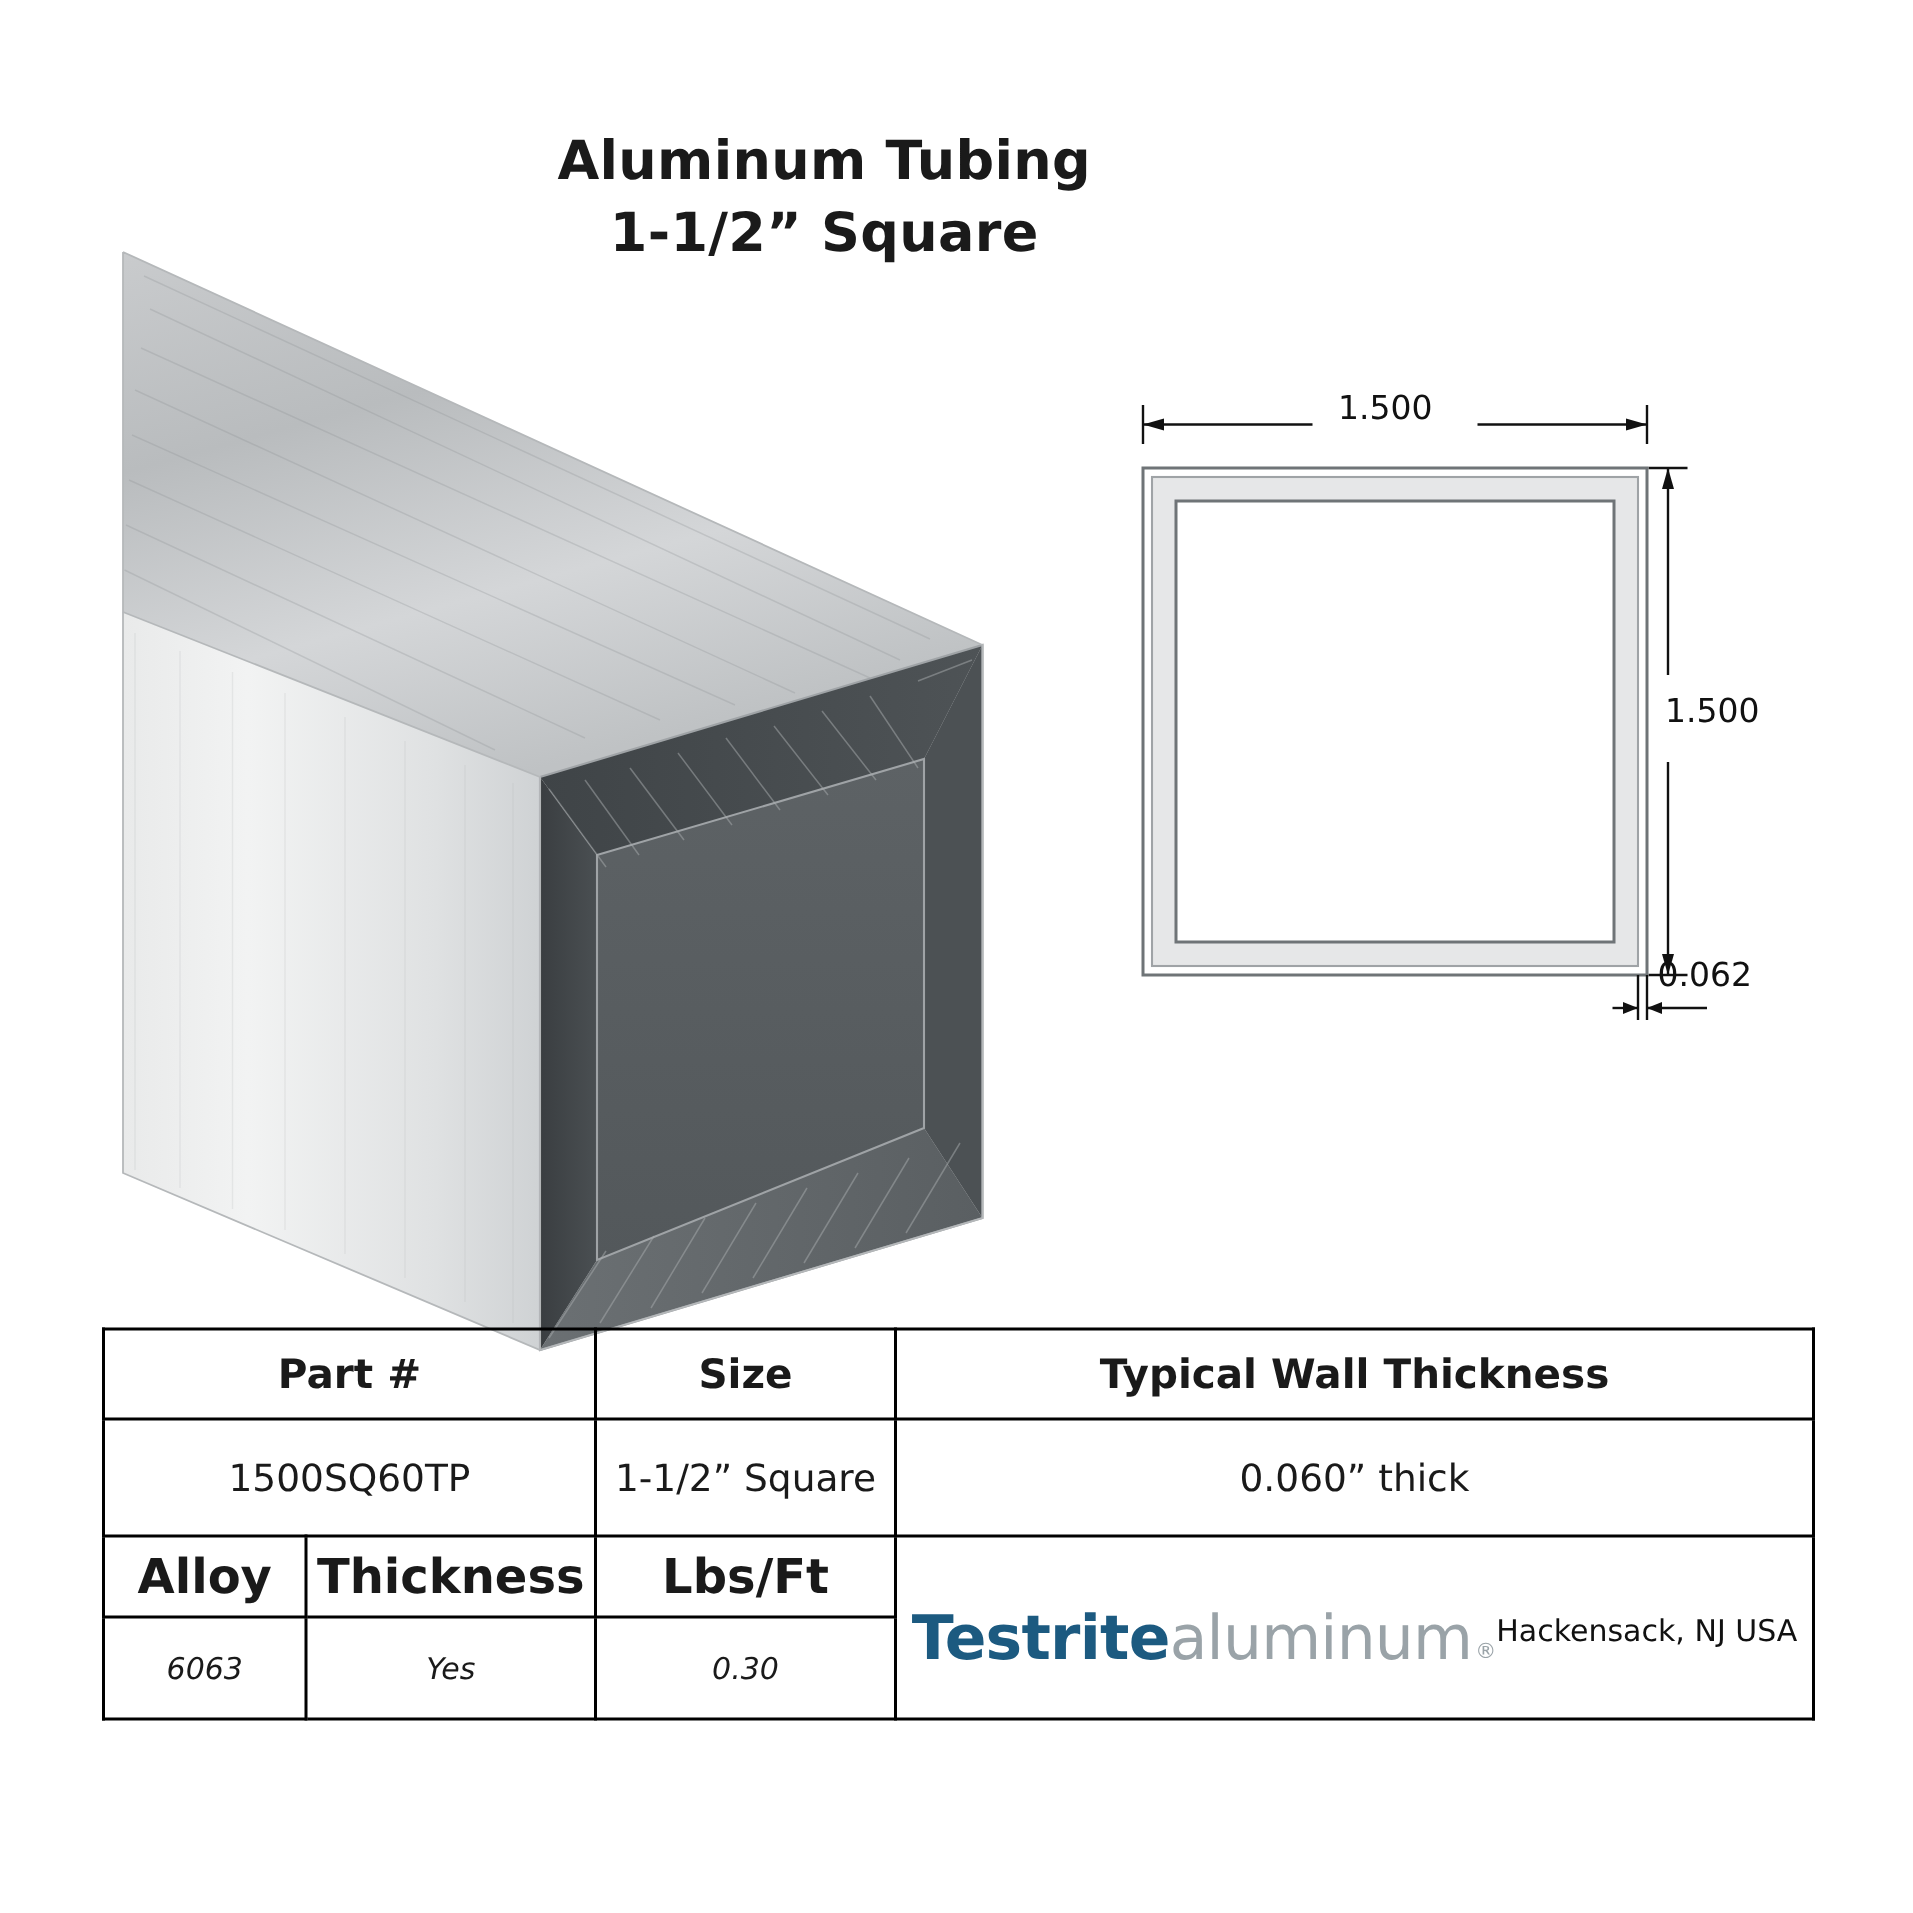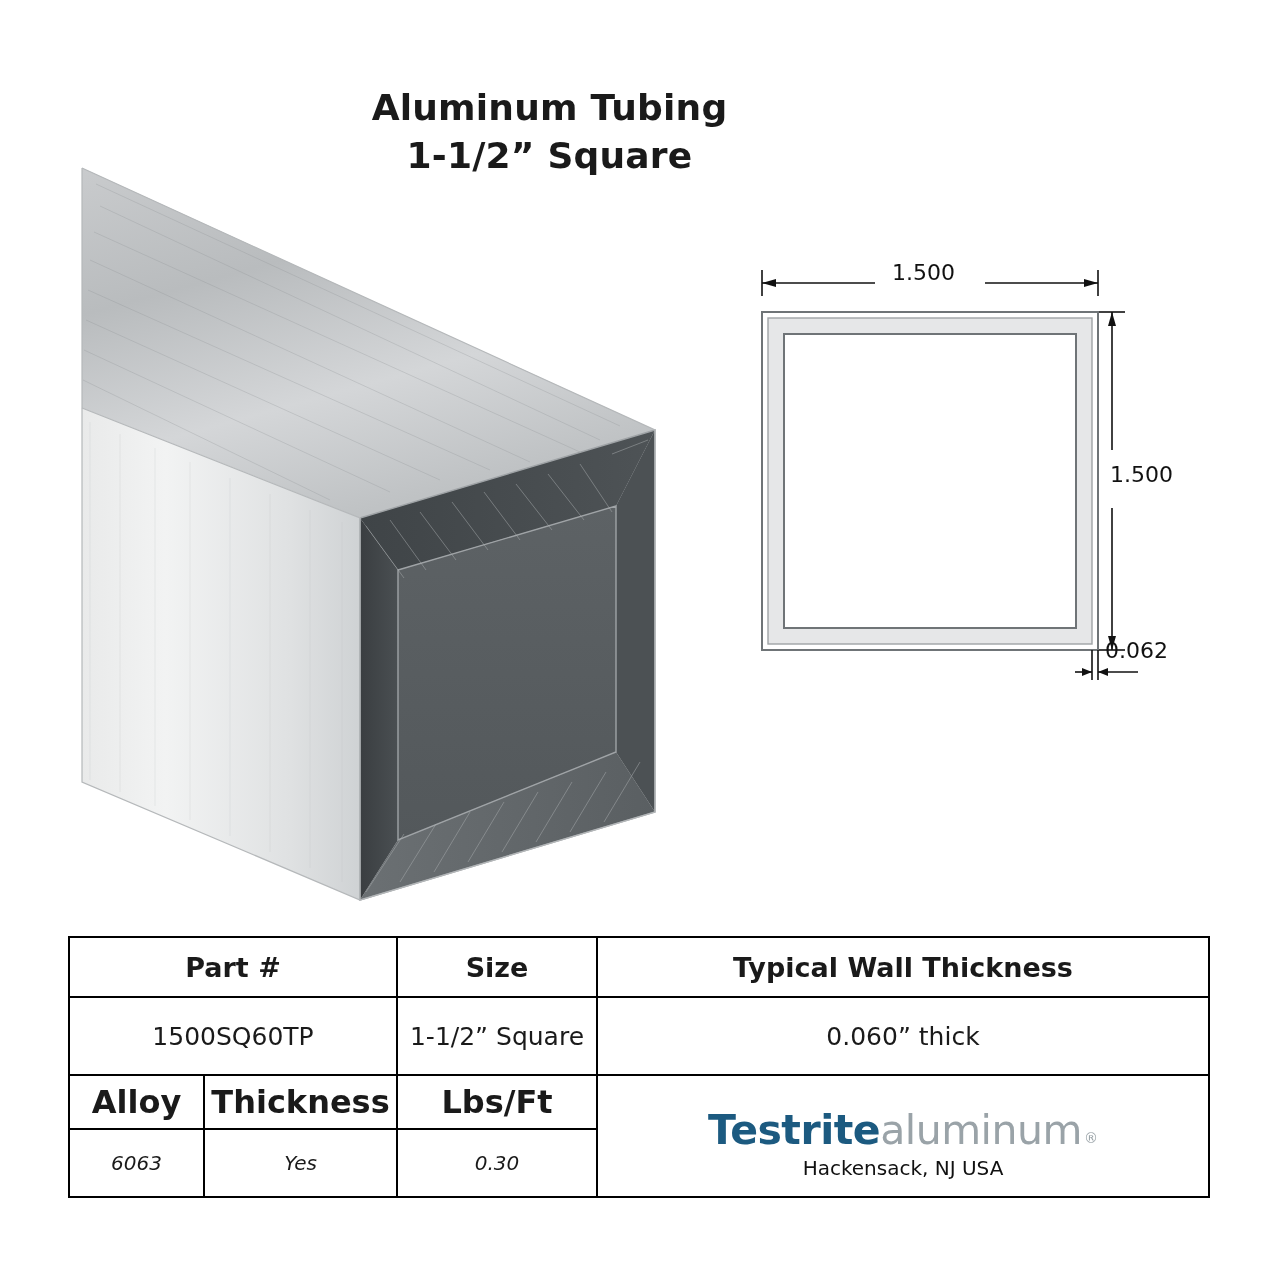--- a/index.html
+++ b/index.html
@@ -71,21 +71,21 @@
   }
   #dim-wall-label {
     left: 385px;
     top: 388px;
   }
 
   
   #spec-table {
     position: absolute;
     left: 68px;
-    top: 936px;
+    top: 885px;
     width: 1140px;
     border-collapse: collapse;
     table-layout: fixed;
   }
   #spec-table td, #spec-table th {
     border: 2px solid #000;
     text-align: center;
     vertical-align: middle;
     padding: 0;
   }
@@ -111,21 +111,21 @@
     height: 66px;
     font-style: italic;
   }
 
   
   #logo-cell {
     position: relative;
   }
   #logo-wrap {
     display: flex;
-    flex-direction: column;
+    flex-direction: row;
     align-items: center;
     justify-content: center;
     line-height: 1.05;
   }
   #logo-line {
     display: flex;
     align-items: baseline;
     justify-content: center;
   }
   #logo-testrite {

